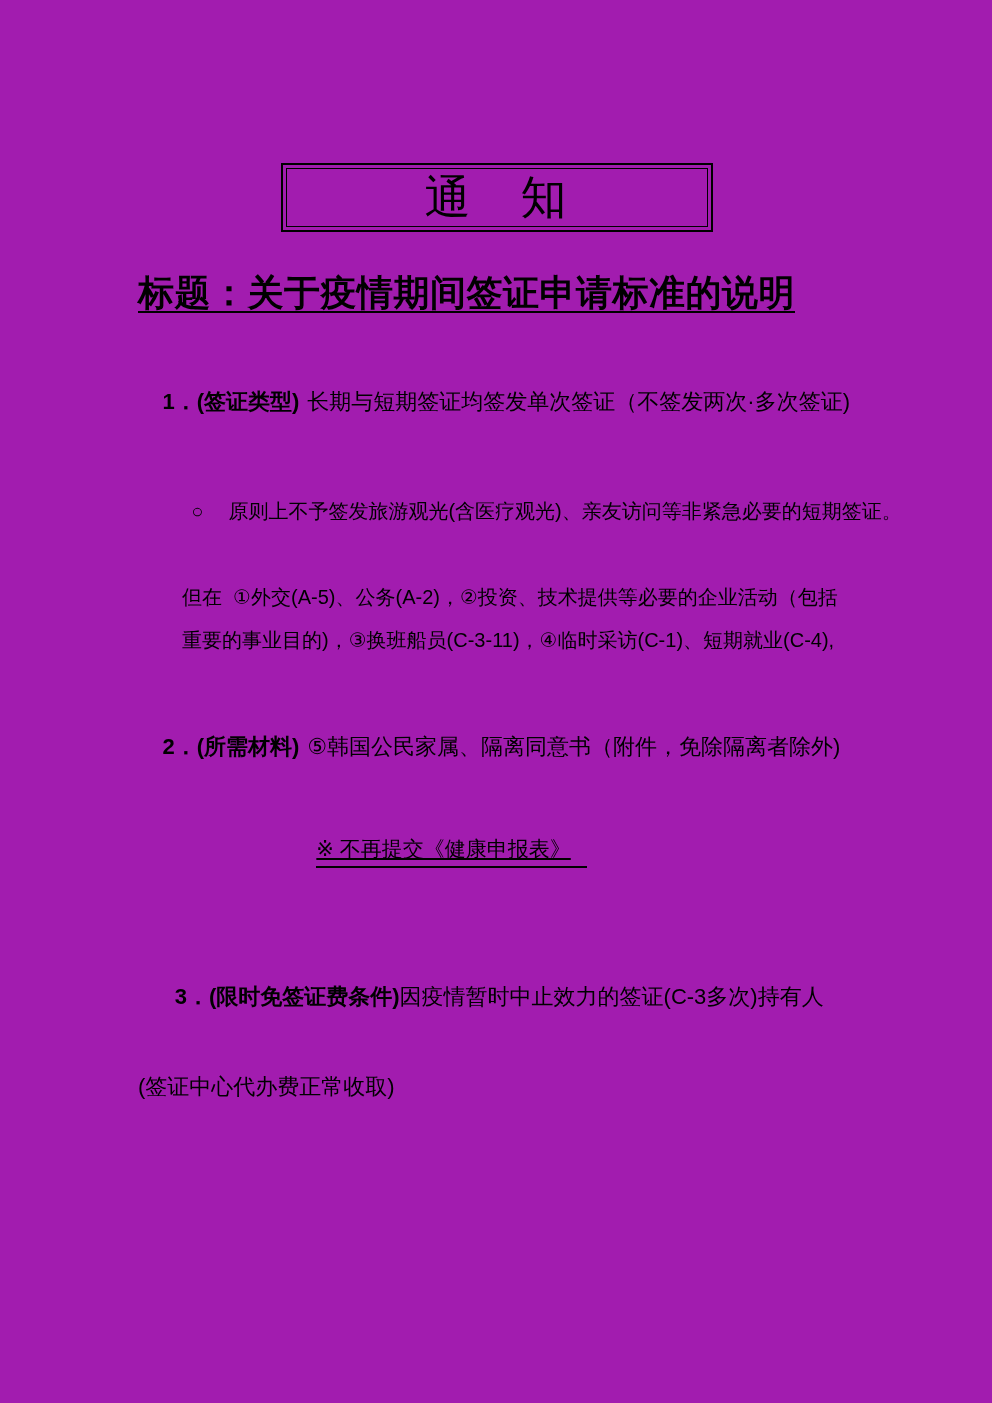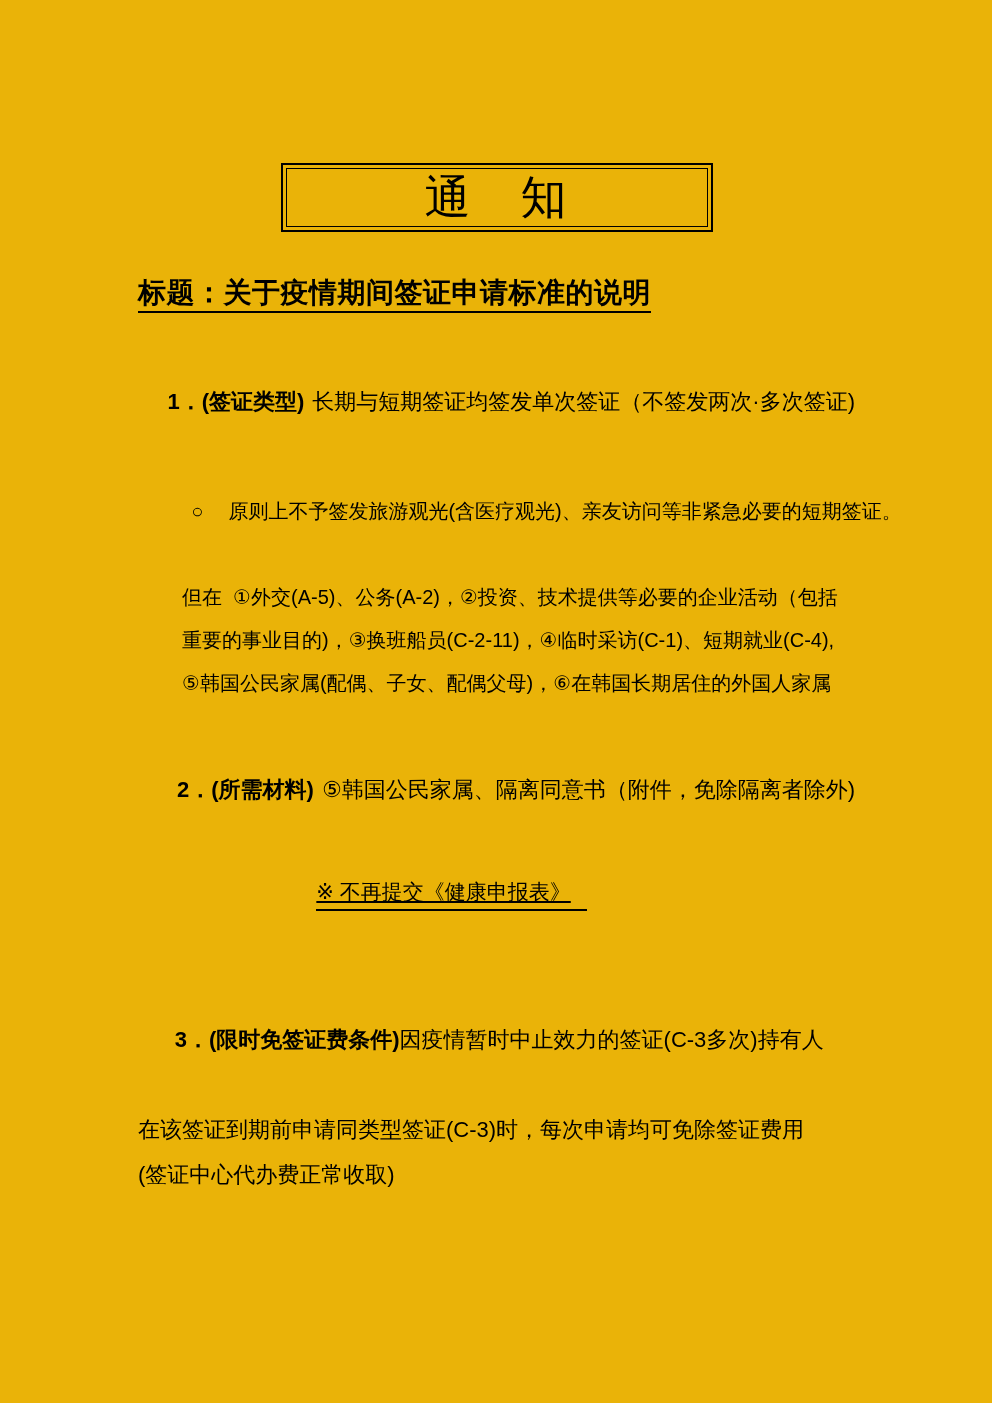--- a/index.html
+++ b/index.html
@@ -12,21 +12,21 @@
     height: 1403px;
     color: #000000;
     font-family: "Liberation Sans", "DejaVu Sans", sans-serif;
   }
   .page {
     position: relative;
     box-sizing: border-box;
     width: 992px;
     height: 1403px;
     padding: 163px 137px 0 138px;
-    background: #eab308;
+    background: #a21caf;
     overflow: hidden;
   }
   
   .title-box-outer {
     box-sizing: border-box;
     width: 432px;
     margin: 0 auto;
     border: 2px solid #000000;
     padding: 3px;
   }
@@ -40,34 +40,33 @@
     font-family: "DejaVu Serif", "Liberation Serif", serif;
     font-size: 46px;
     line-height: 57px;
     white-space: pre;
     letter-spacing: 2px;
   }
   
   .doc-heading {
     display: inline-block;
     margin: 45px 0 0 0;
-    font-size: 28px;
+    font-size: 36px;
     font-weight: bold;
     line-height: 32px;
     letter-spacing: 0.5px;
     border-bottom: 2px solid #000000;
     padding-bottom: 2px;
     white-space: pre;
   }
   .sec-head {
     margin-top: 40px;
     font-size: 22px;
     line-height: 30px;
     white-space: pre;
-    text-align: right;
   }
   .sec-head .sec-label { font-weight: bold; }
   .sec-head .sec-text  { margin-left: 8px; }
   
   .sec1-head { margin-top: 44px; }
   .bullet-block { margin-top: 0; font-size: 20px; }
   .b-line { line-height: 43px; white-space: pre; }
   .b-first { padding-left: 20px; }
   .b-cont  { padding-left: 44px; }
   .bullet-marker { margin-right: 25px; }
@@ -111,34 +110,32 @@
 
   <div class="sec-head sec1-head">
     <span class="sec-label">1．(签证类型)</span><span class="sec-text">长期与短期签证均签发单次签证（不签发两次·多次签证)</span>
   </div>
 
   <div class="bullet-block">
     <div class="b-line b-first">
       <span class="bullet-marker">○</span><span>原则上不予签发旅游观光(含医疗观光)、亲友访问等非紧急必要的短期签证。</span>
     </div>
     <div class="b-line b-cont">但在  ①外交(A-5)、公务(A-2)，②投资、技术提供等必要的企业活动（包括</div>
-    <div class="b-line b-cont">重要的事业目的)，③换班船员(C-2-11)，④临时采访(C-1)、短期就业(C-4),</div>
-    <div class="b-line b-cont">⑤韩国公民家属(配偶、子女、配偶父母)，⑥在韩国长期居住的外国人家属</div>
+    <div class="b-line b-cont">重要的事业目的)，③换班船员(C-3-11)，④临时采访(C-1)、短期就业(C-4),</div>
   </div>
 
 
   <div class="sec-head">
     <span class="sec-label">2．(所需材料)</span><span class="sec-text">⑤韩国公民家属、隔离同意书（附件，免除隔离者除外)</span>
   </div>
 
   <div class="note-line">
     <span class="note-underline">※ 不再提交《健康申报表》</span>
   </div>
 
   <div class="sec3-block">
     <div class="p-line">
       <span class="sec-label">3．(限时免签证费条件)</span><span class="after-label">因疫情暂时中止效力的签证(C-3多次)持有人</span>
     </div>
-    <div class="p-line">在该签证到期前申请同类型签证(C-3)时，每次申请均可免除签证费用</div>
     <div class="p-line">(签证中心代办费正常收取)</div>
   </div>
 
 </div>
 
 </body></html>

